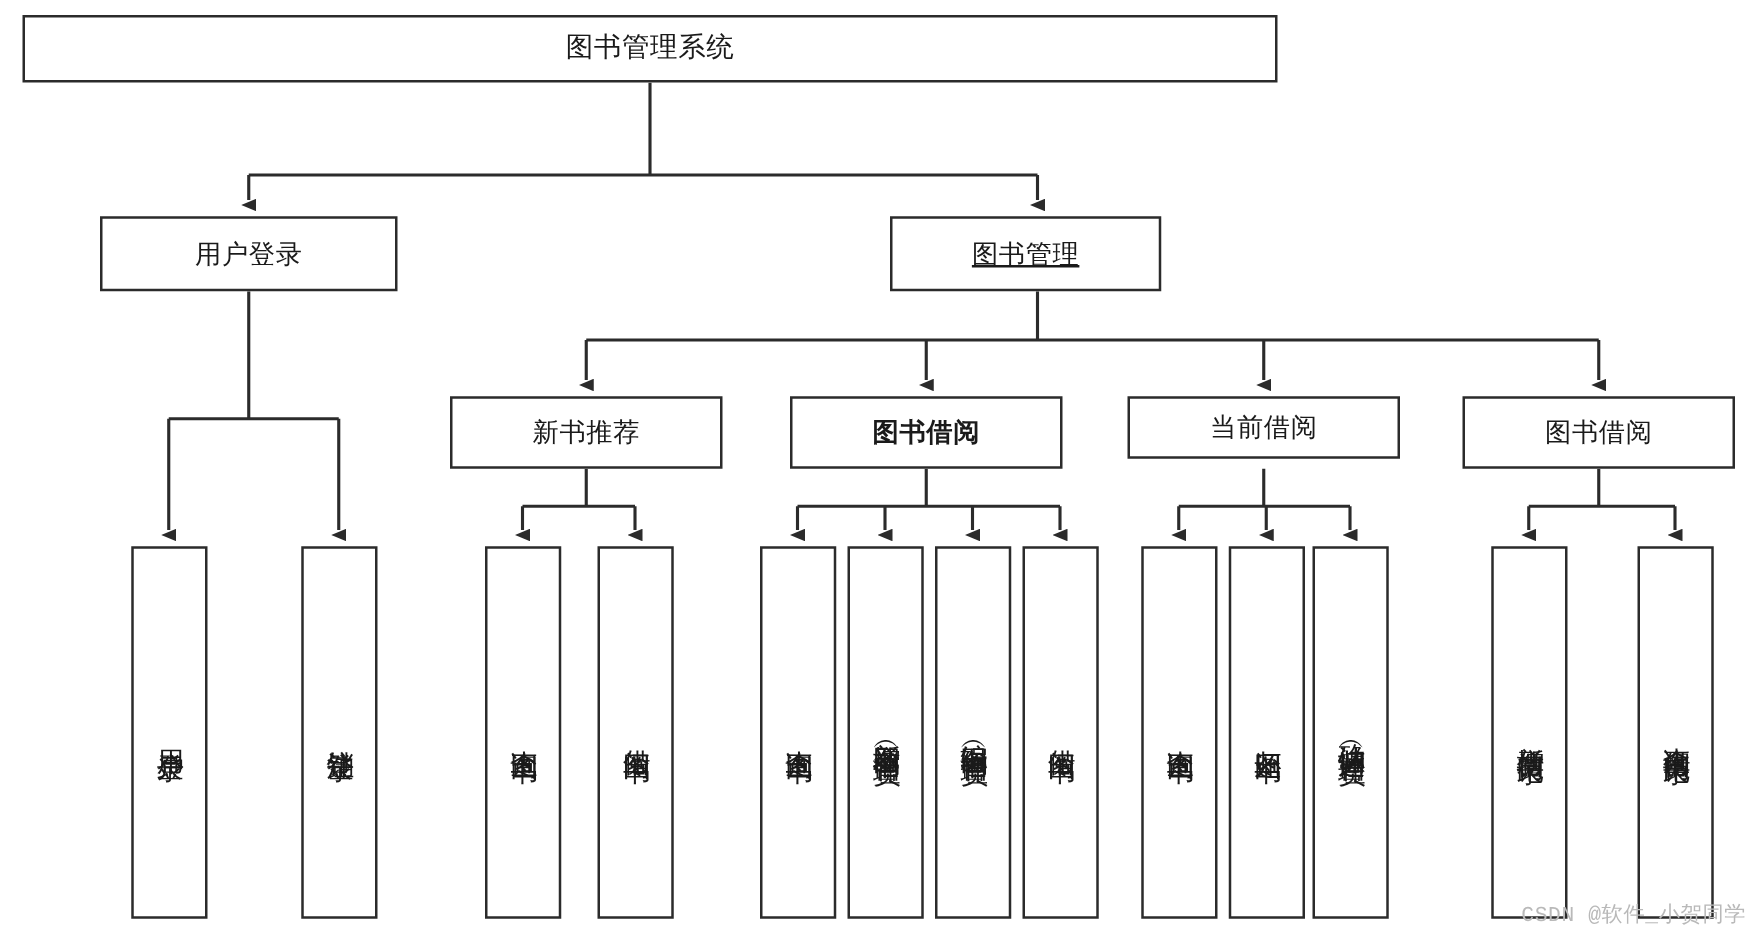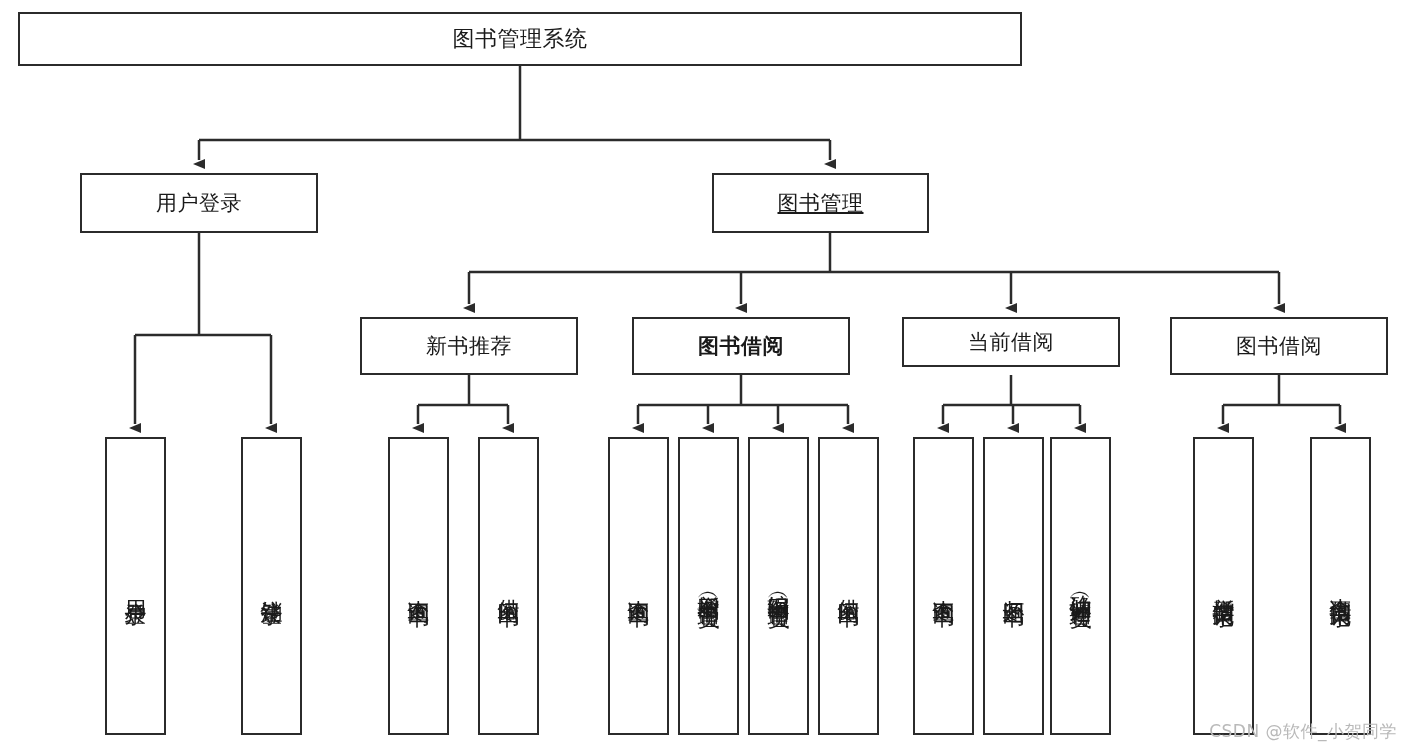--- a/index.html
+++ b/index.html
@@ -57,20 +57,21 @@
   }
   #watermark{
     position:absolute;
     right:8px;
     bottom:4px;
     font-size:17px;
     color:#b9b9b9;
     letter-spacing:0.5px;
     white-space:nowrap;
     user-select:none;
+    font-family:Liberation Mono, monospace;
   }
 </style>
 </head>
 <body>
 
 <div id="canvas">
 
   <svg id="wires" viewBox="0 0 1405 747" xmlns="http://www.w3.org/2000/svg">
     <defs>
       <marker id="arrow" markerWidth="10" markerHeight="12" refX="1" refY="6" orient="auto" markerUnits="userSpaceOnUse">

